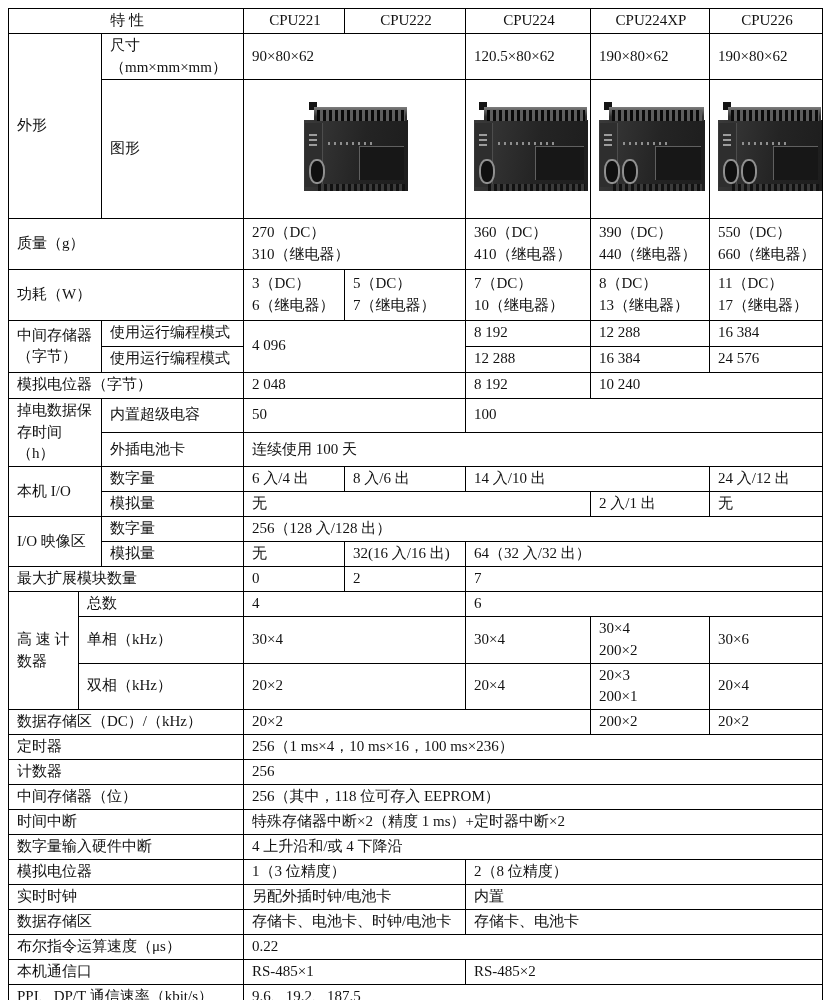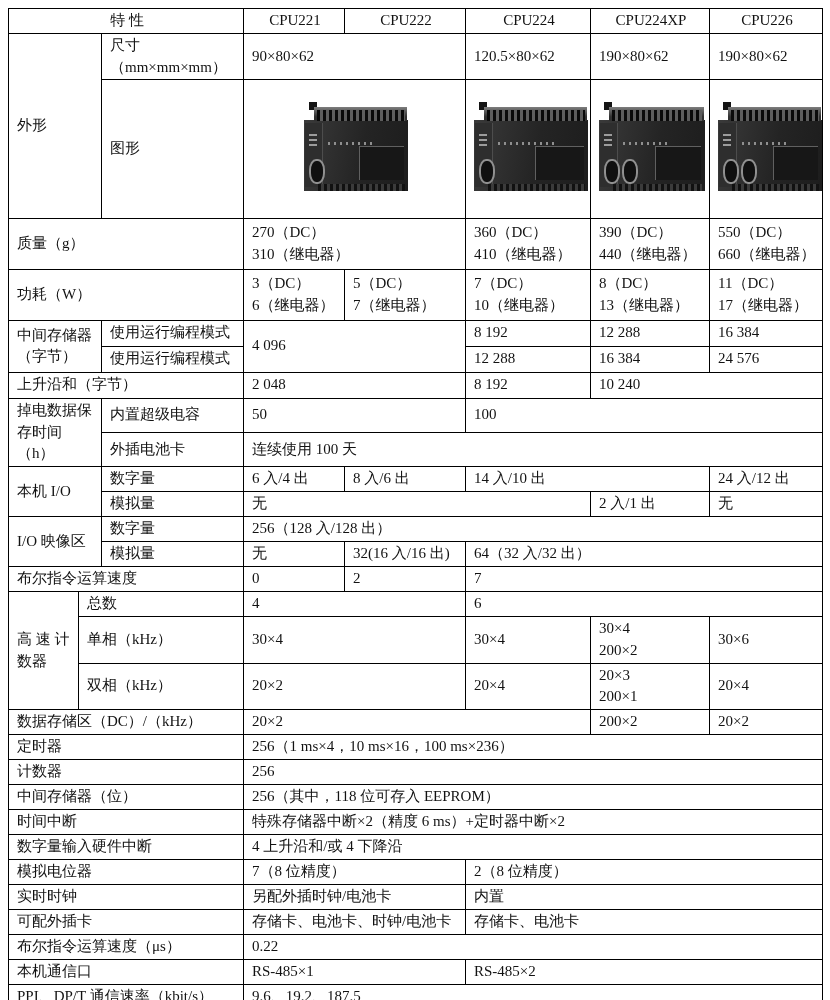--- a/index.html
+++ b/index.html
@@ -172,21 +172,21 @@
     <td>16 384</td>
   </tr>
   <tr class="h26">
     <td>使用运行编程模式</td>
     <td>12 288</td>
     <td>16 384</td>
     <td>24 576</td>
   </tr>
 
   <tr class="h26">
-    <td colspan="3">上升沿和（字节）</td>
+    <td colspan="3">模拟电位器（字节）</td>
     <td colspan="2">2 048</td>
     <td>8 192</td>
     <td colspan="2">10 240</td>
   </tr>
 
   <tr class="h25">
     <td rowspan="2" colspan="2">掉电数据保
 存时间（h）</td>
     <td>内置超级电容</td>
     <td colspan="2">50</td>
@@ -218,21 +218,21 @@
     <td colspan="5">256（128 入/128 出）</td>
   </tr>
   <tr class="h25">
     <td>模拟量</td>
     <td>无</td>
     <td>32(16 入/16 出)</td>
     <td colspan="3">64（32 入/32 出）</td>
   </tr>
 
   <tr class="h25">
-    <td colspan="3">布尔指令运算速度</td>
+    <td colspan="3">最大扩展模块数量</td>
     <td>0</td>
     <td>2</td>
     <td colspan="3">7</td>
   </tr>
 
   <tr class="h25">
     <td rowspan="3">高 速 计
 数器</td>
     <td colspan="2">总数</td>
     <td colspan="2">4</td>
@@ -269,39 +269,39 @@
   <tr class="h25">
     <td colspan="3">计数器</td>
     <td colspan="5">256</td>
   </tr>
   <tr class="h25">
     <td colspan="3">中间存储器（位）</td>
     <td colspan="5">256（其中，118 位可存入 EEPROM）</td>
   </tr>
   <tr class="h25">
     <td colspan="3">时间中断</td>
-    <td colspan="5">特殊存储器中断×2（精度 6 ms）+定时器中断×2</td>
+    <td colspan="5">特殊存储器中断×2（精度 1 ms）+定时器中断×2</td>
   </tr>
   <tr class="h25">
     <td colspan="3">数字量输入硬件中断</td>
     <td colspan="5">4 上升沿和/或 4 下降沿</td>
   </tr>
 
   <tr class="h25">
     <td colspan="3">模拟电位器</td>
-    <td colspan="2">7（8 位精度）</td>
+    <td colspan="2">1（3 位精度）</td>
     <td colspan="3">2（8 位精度）</td>
   </tr>
   <tr class="h25">
     <td colspan="3">实时时钟</td>
     <td colspan="2">另配外插时钟/电池卡</td>
     <td colspan="3">内置</td>
   </tr>
   <tr class="h25">
-    <td colspan="3">可配外插卡</td>
+    <td colspan="3">数据存储区</td>
     <td colspan="2">存储卡、电池卡、时钟/电池卡</td>
     <td colspan="3">存储卡、电池卡</td>
   </tr>
 
   <tr class="h25">
     <td colspan="3">布尔指令运算速度（μs）</td>
     <td colspan="5">0.22</td>
   </tr>
   <tr class="h25">
     <td colspan="3">本机通信口</td>

